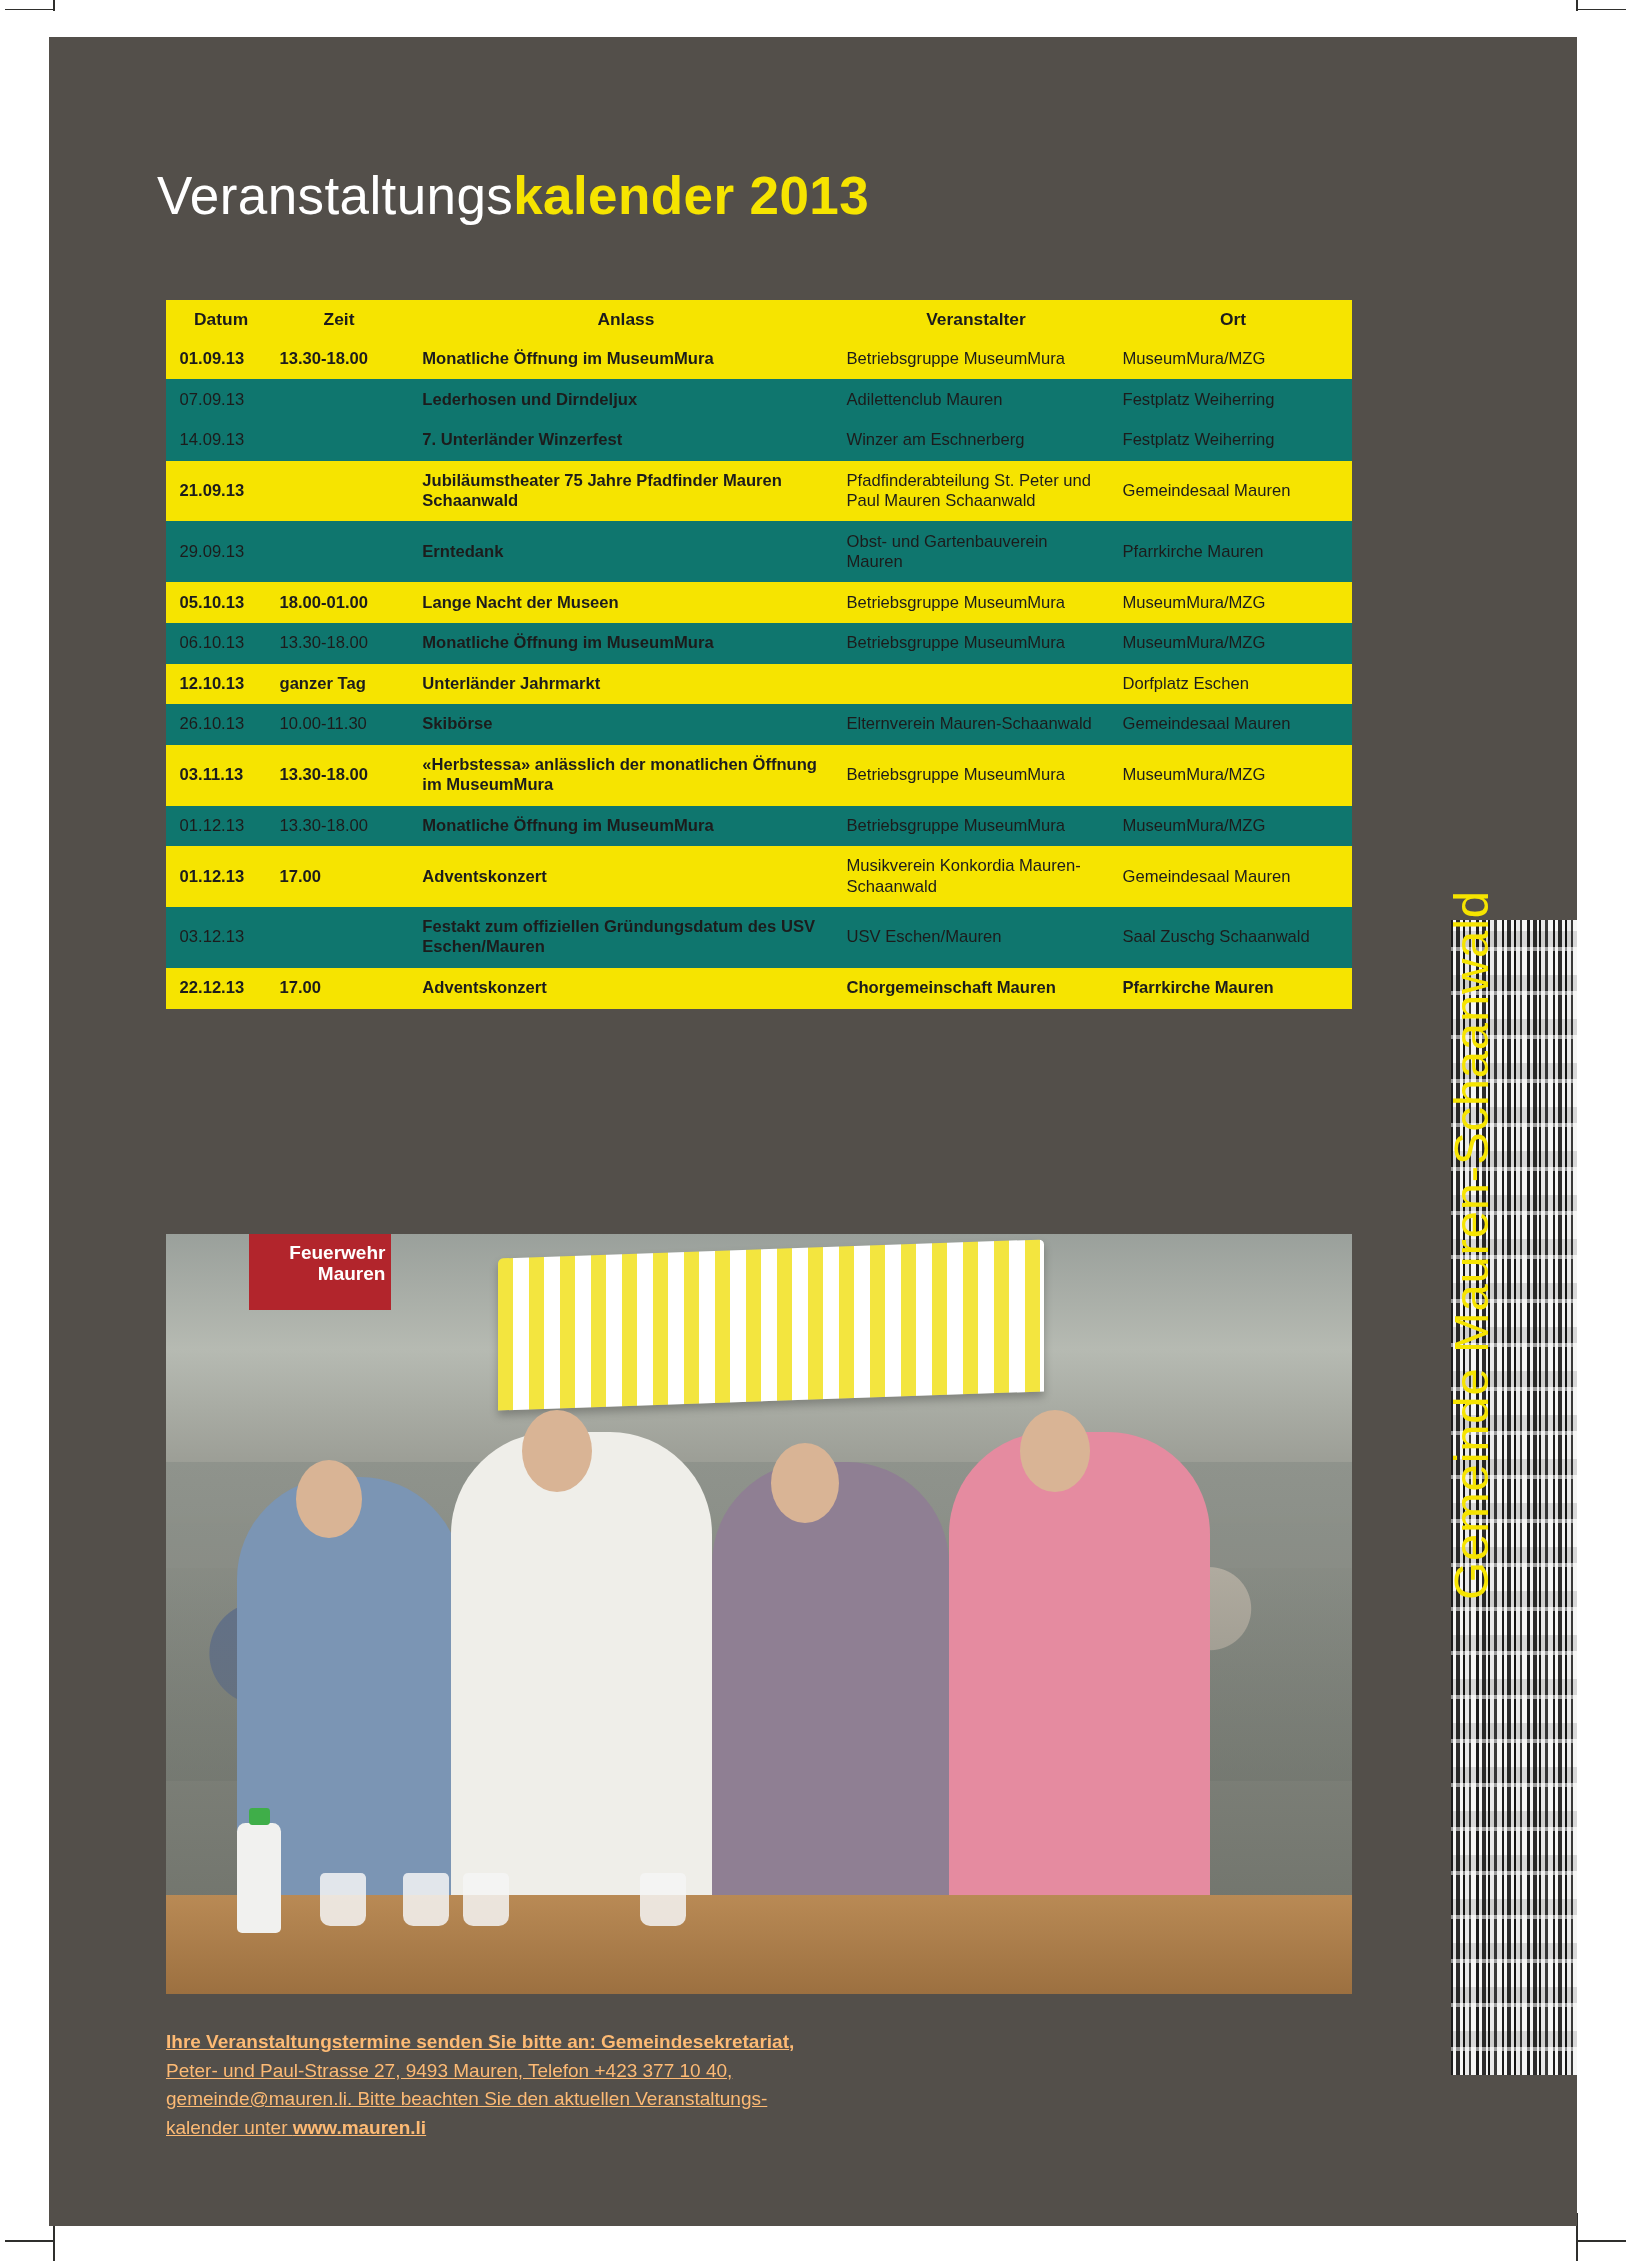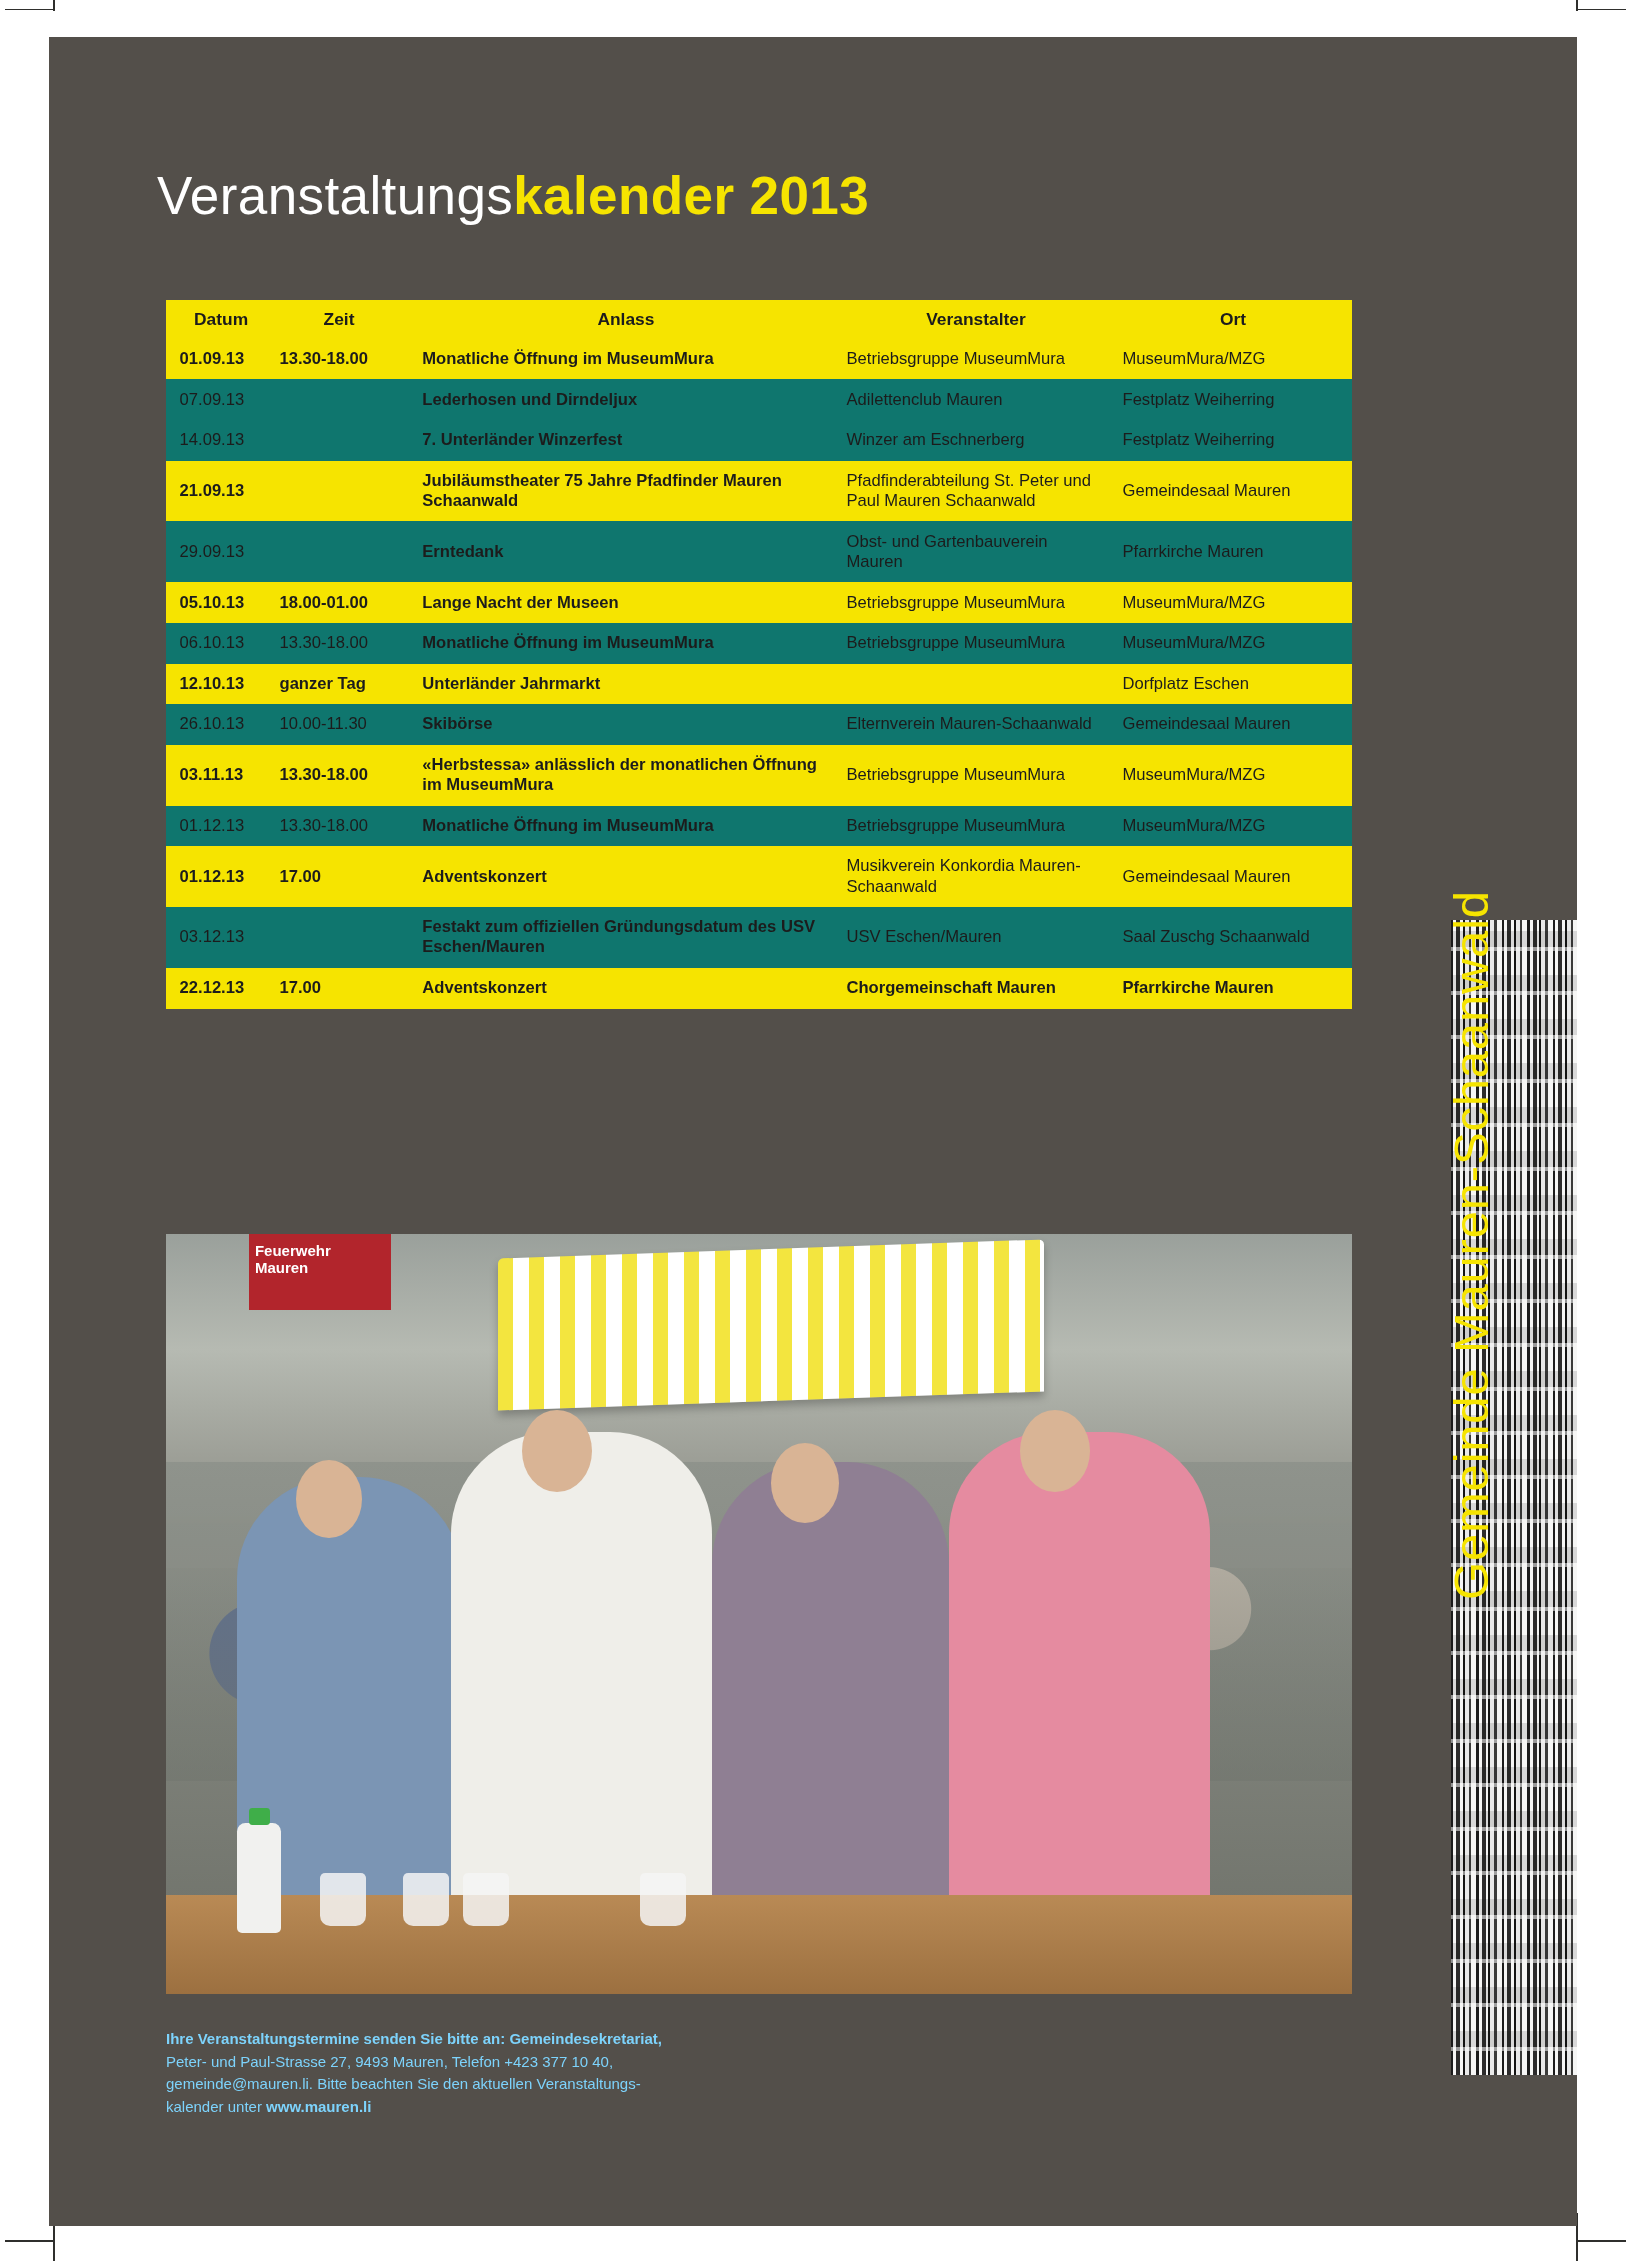--- a/index.html
+++ b/index.html
@@ -182,23 +182,23 @@
     position: absolute;
     left: 7%; top: 0%;
     width: 12%; height: 10%;
     background: #b2252c;
   }
   .photo .banner-txt {
     position: absolute;
     left: 7.5%; top: 1%;
     width: 11%;
     color: #fff;
-    font-size: 15px;
+    font-size: 19px;
     font-weight: 700;
-    text-align: left;
+    text-align: right;
     line-height: 1.15;
   }
   .photo .crowd {
     position: absolute; left: 0; top: 30%; width: 100%; height: 42%;
     background:
       radial-gradient(circle at 8% 60%, #5d6f8e 0 51px, transparent 52px),
       radial-gradient(circle at 18% 48%, #cfd2cc 0 41px, transparent 42px),
       radial-gradient(circle at 29% 55%, #8e9aa8 0 44px, transparent 45px),
       radial-gradient(circle at 40% 45%, #d6cfc3 0 39px, transparent 40px),
       radial-gradient(circle at 52% 52%, #a9b4bd 0 42px, transparent 43px),
@@ -258,23 +258,24 @@
     position: absolute; left: 12px; top: -15.3px;
     width: 20.4px; height: 17px; background: #3fae49; border-radius: 3.4px;
   }
 
   
   .note {
     position: absolute;
     left: 117px;
     top: 1991px;
     width: 645px;
-    color: #7dd3fc;
-    font-size: 15px;
+    color: #fdba74;
+    font-size: 19px;
     line-height: 1.5;
+    text-decoration: underline;
   }
   .note b { font-weight: 700; }
 
   
   .cm-h { width: 48px; height: 1.7px; }
   .cm-v { width: 1.7px; height: 48px; }
 </style>
 </head>
 <body>
 

